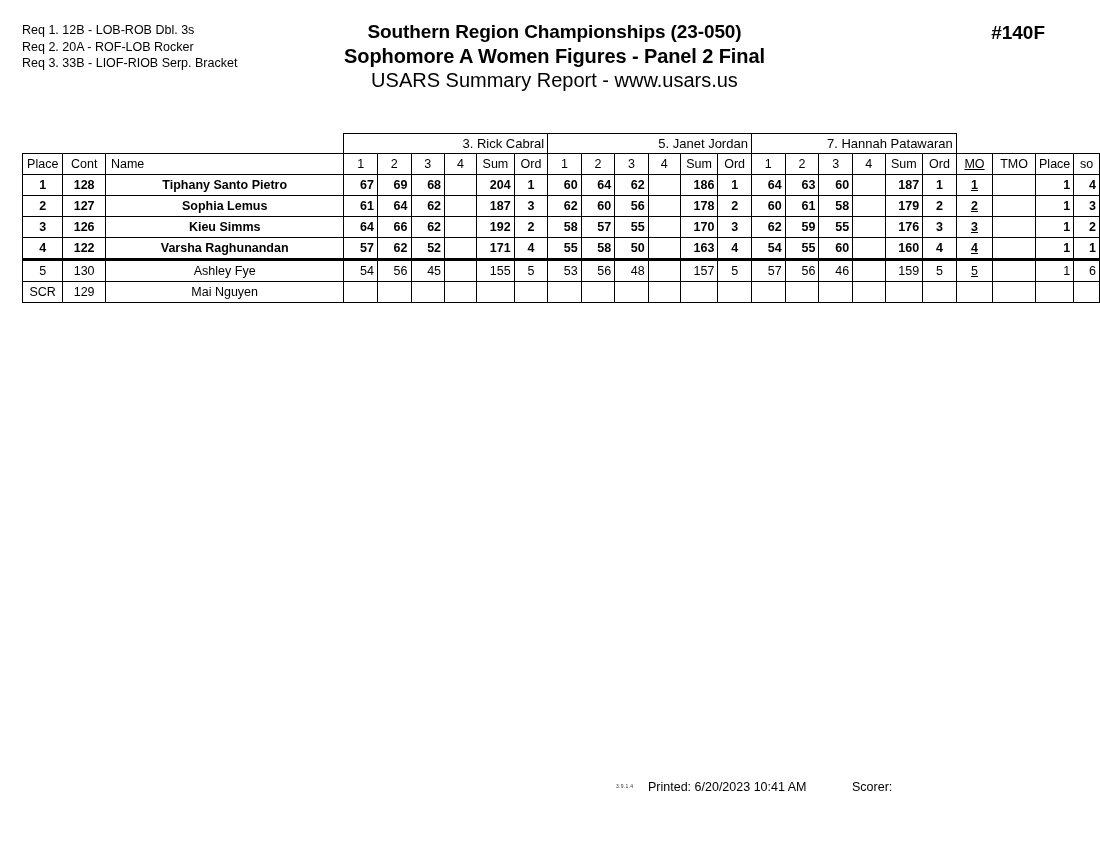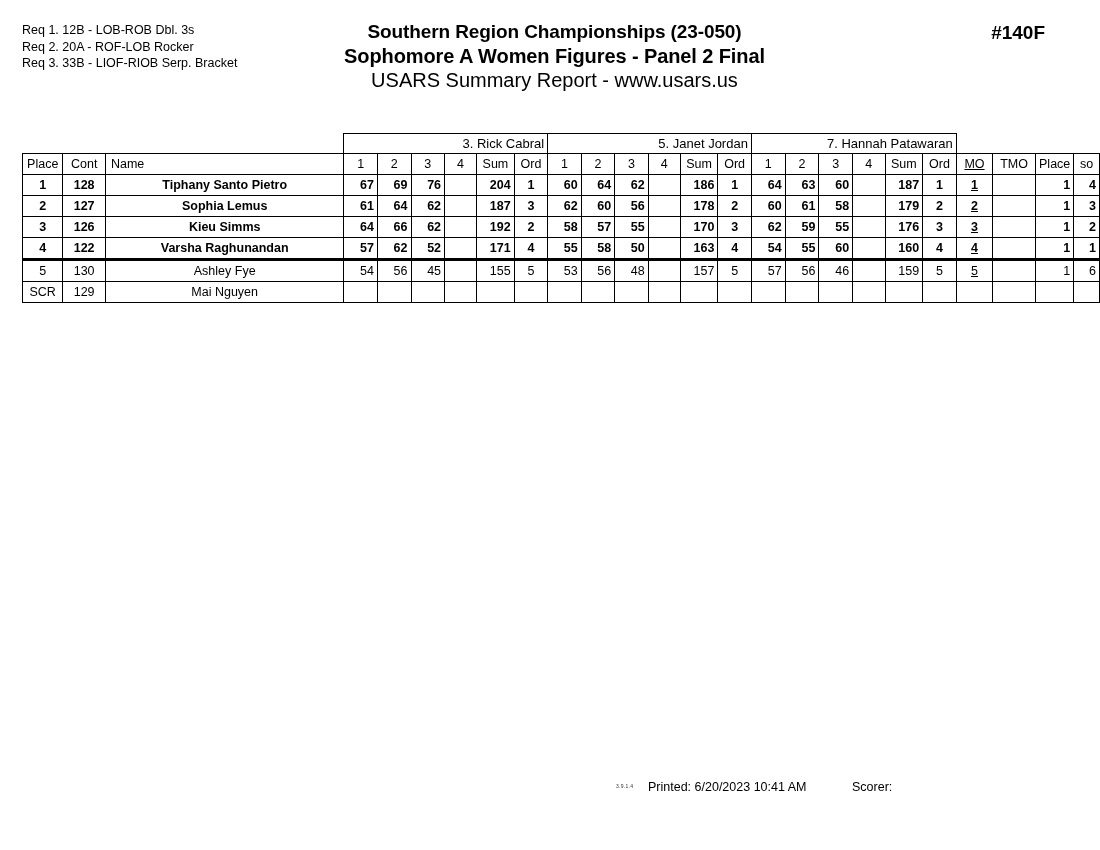--- a/index.html
+++ b/index.html
@@ -233,21 +233,21 @@
           <td class="w-tmo">TMO</td>
           <td class="w-rule">Place</td>
           <td class="w-so">so</td>
         </tr>
         <tr class="bold">
           <td class="w-place c">1</td>
           <td class="w-cont c">128</td>
           <td class="w-name l">Tiphany Santo Pietro</td>
           <td class="w-sc r thickL">67</td>
           <td class="w-sc r">69</td>
-          <td class="w-sc r">76</td>
+          <td class="w-sc r">68</td>
           <td class="w-sc r"></td>
           <td class="w-sum r">204</td>
           <td class="w-ord ord thickL thickR">1</td>
           <td class="w-sc r thickL">60</td>
           <td class="w-sc r">64</td>
           <td class="w-sc r">62</td>
           <td class="w-sc r"></td>
           <td class="w-sum r">186</td>
           <td class="w-ord ord thickL thickR">1</td>
           <td class="w-sc r thickL">64</td>

